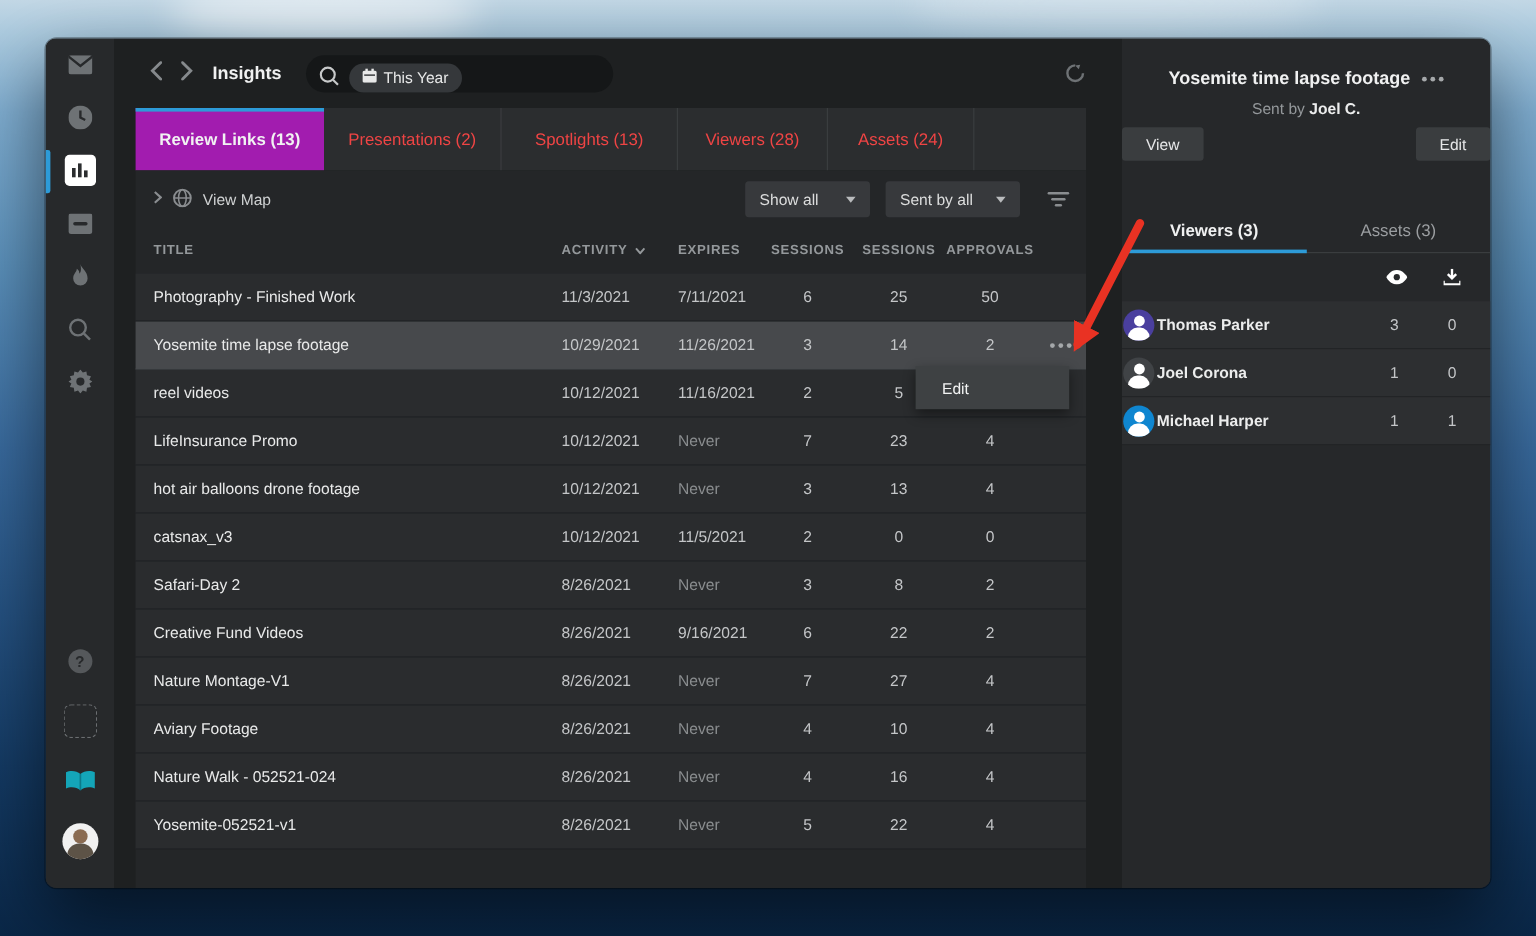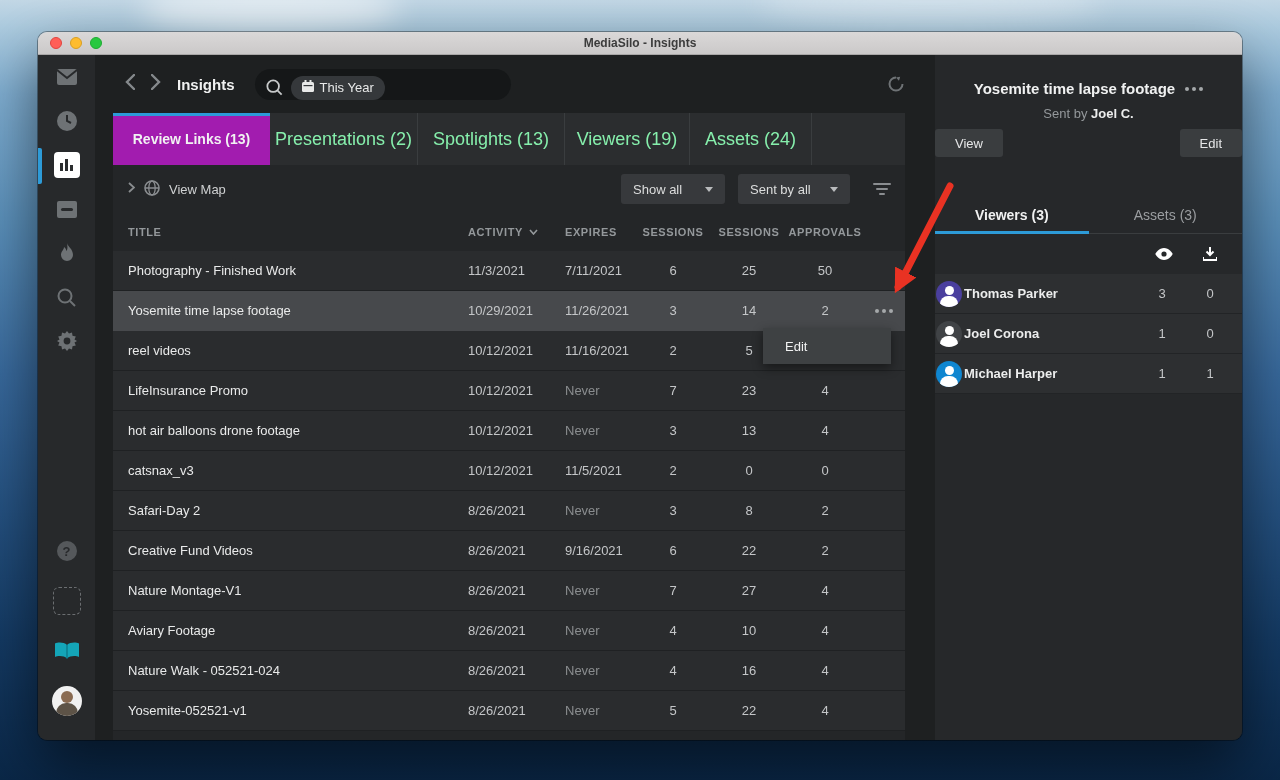--- a/index.html
+++ b/index.html
@@ -71,21 +71,21 @@
   .tabsrow { height:52px; flex:0 0 52px; display:flex; }
   .tab-active {
     width:157px; background:#a21caf; position:relative;
     display:flex; align-items:center; justify-content:center;
     font-size:14px; font-weight:bold; color:#f1f2f2;
   }
   .tab-active::before { content:""; position:absolute; left:0; top:0; right:0; height:3px; background:#2d9bd8; }
   .tabstrip { flex:1; background:#2b2d2f; display:flex; }
   .tab {
     display:flex; align-items:center; justify-content:center;
-    font-size:18px; color:#86efac; border-right:1px solid #3a3d3f; height:100%;text-align:center;
+    font-size:14px; color:#ef4444; border-right:1px solid #3a3d3f; height:100%;text-align:center;
   }
   .tab:nth-child(1){width:148px;} .tab:nth-child(2){width:147px;} .tab:nth-child(3){width:125px;} .tab:nth-child(4){width:122px;}
 
   
   .content { flex:1; background:#242628; position:relative; min-height:0; }
   .filterrow { height:48px; display:flex; align-items:center; padding:0 14px 0 15px; }
   .viewmap { display:flex; align-items:center; gap:9px; color:#cfd1d2; font-size:13px; }
   .chev-right { color:#8a8d90; font-size:12px; }
   .dd-btn {
     height:30px; border-radius:3px; background:#37393c; color:#dcdddd; font-size:13px;
@@ -143,28 +143,20 @@
 </style>
 </head>
 <body>
 
 <div class="desktop">
   <div class="cloud" style="left:140px;top:-16px;width:260px;height:50px;"></div>
   <div class="cloud" style="left:760px;top:-20px;width:340px;height:46px;opacity:.5;"></div>
 
   <div class="window">
 
-    <div class="titlebar">
-      <div class="lights">
-        <span class="light red"></span>
-        <span class="light yellow"></span>
-        <span class="light green"></span>
-      </div>
-      <div class="title">MediaSilo - Insights</div>
-    </div>
 
     <div class="winbody">
 
       <aside class="sidebar">
         <div class="sb-indicator"></div>
         <div class="sb-item">
           <span>
             <svg width="20" height="16" viewBox="0 0 20 16">
                 <rect x="0" y="0" width="20" height="16" rx="2" fill="#6e7275"></rect>
                 <path d="M0 1 L10 9 L20 1" stroke="#27292b" stroke-width="2" fill="none"></path>
@@ -285,21 +277,21 @@
                 <path d="M9 2.5 L12.8 0.6 L12.8 4.6 Z" fill="#6e7275" transform="rotate(18 9 2.5)"></path>
               </svg>
           </div>
         </div>
 
         <div class="tabsrow">
           <div class="tab-active">Review Links (13)</div>
           <div class="tabstrip">
             <div class="tab">Presentations (2)</div>
             <div class="tab">Spotlights (13)</div>
-            <div class="tab">Viewers (19)</div>
+            <div class="tab">Viewers (28)</div>
             <div class="tab">Assets (24)</div>
           </div>
         </div>
 
         <div class="content">
 
           <div class="filterrow">
             <div class="viewmap">
               <span class="chev-right">
                 <svg width="7" height="11" viewBox="0 0 7 11">

